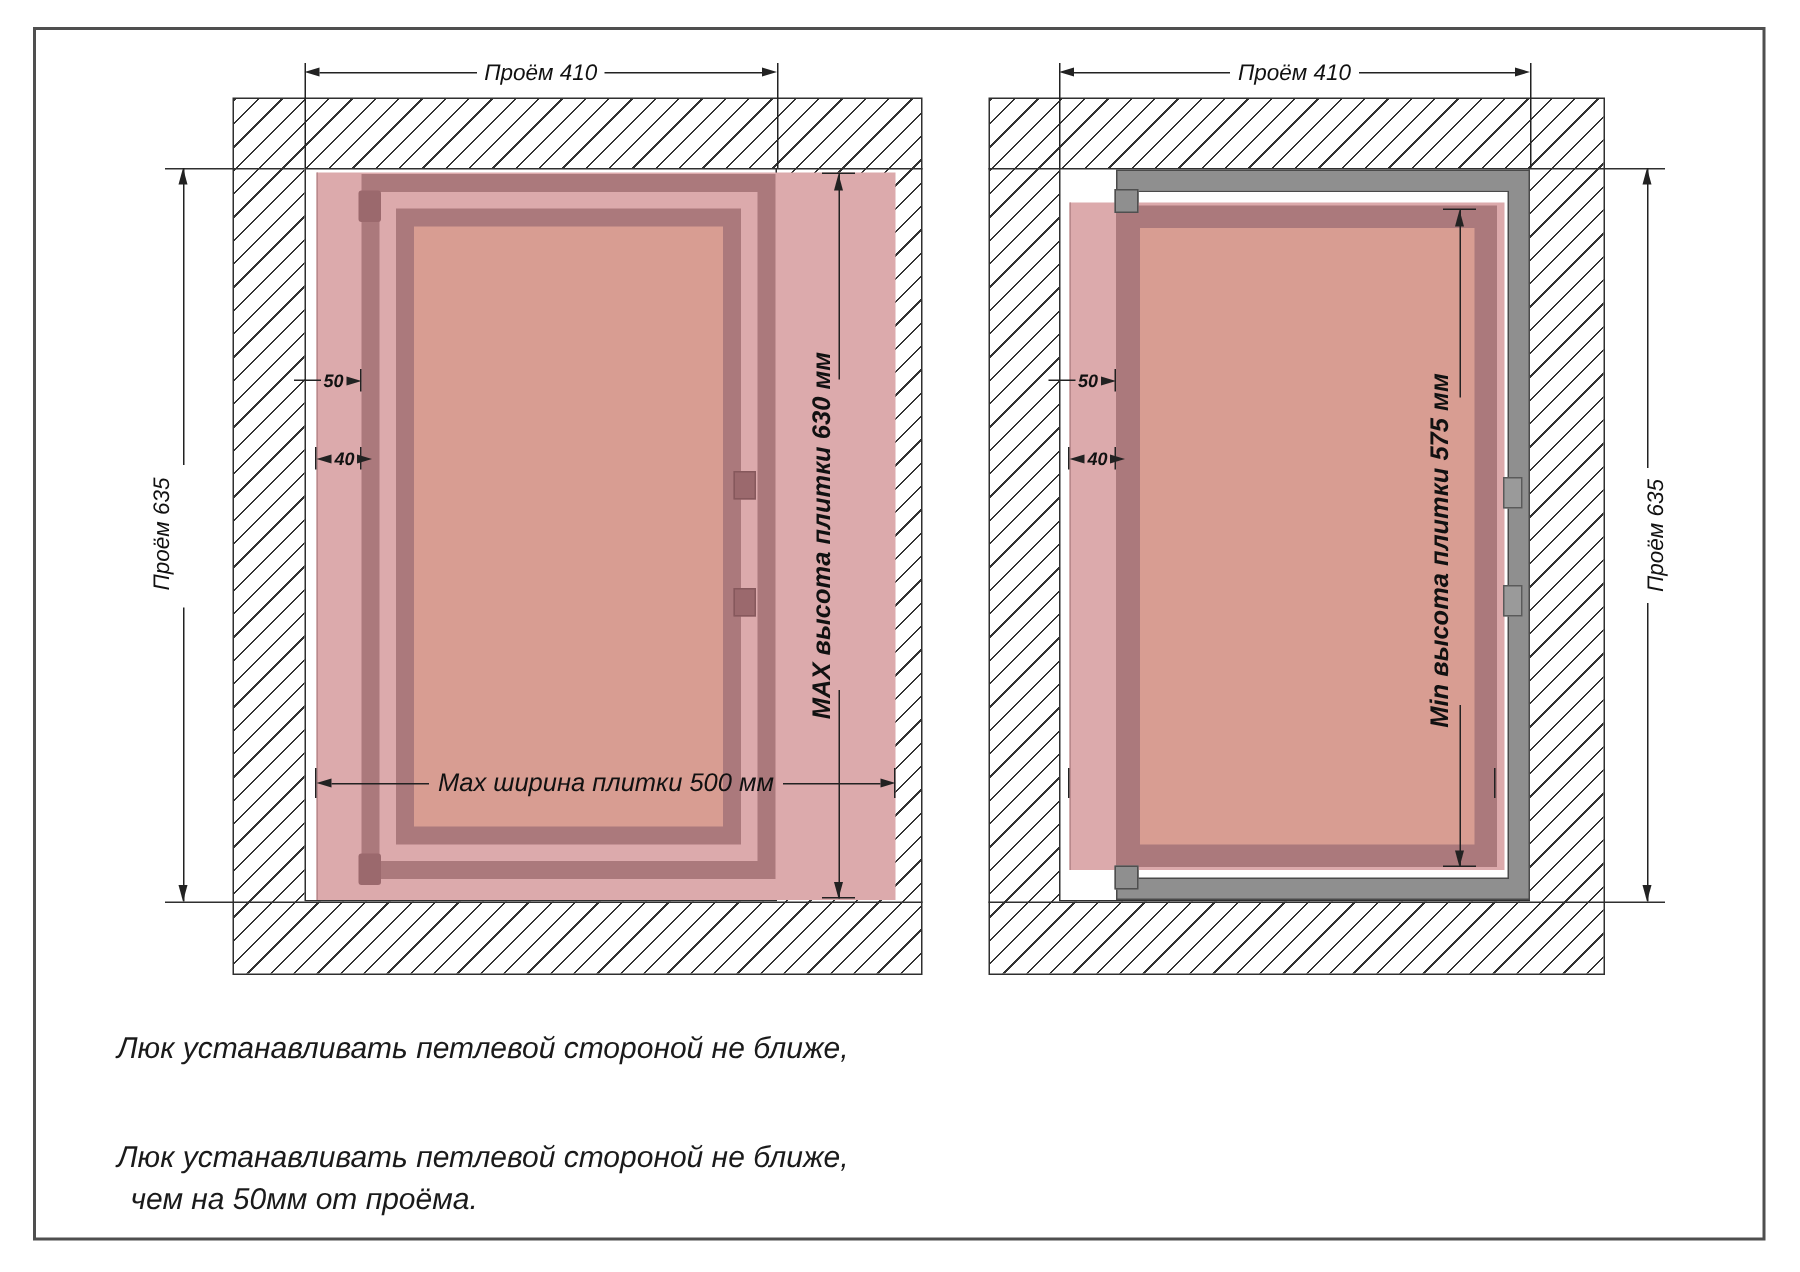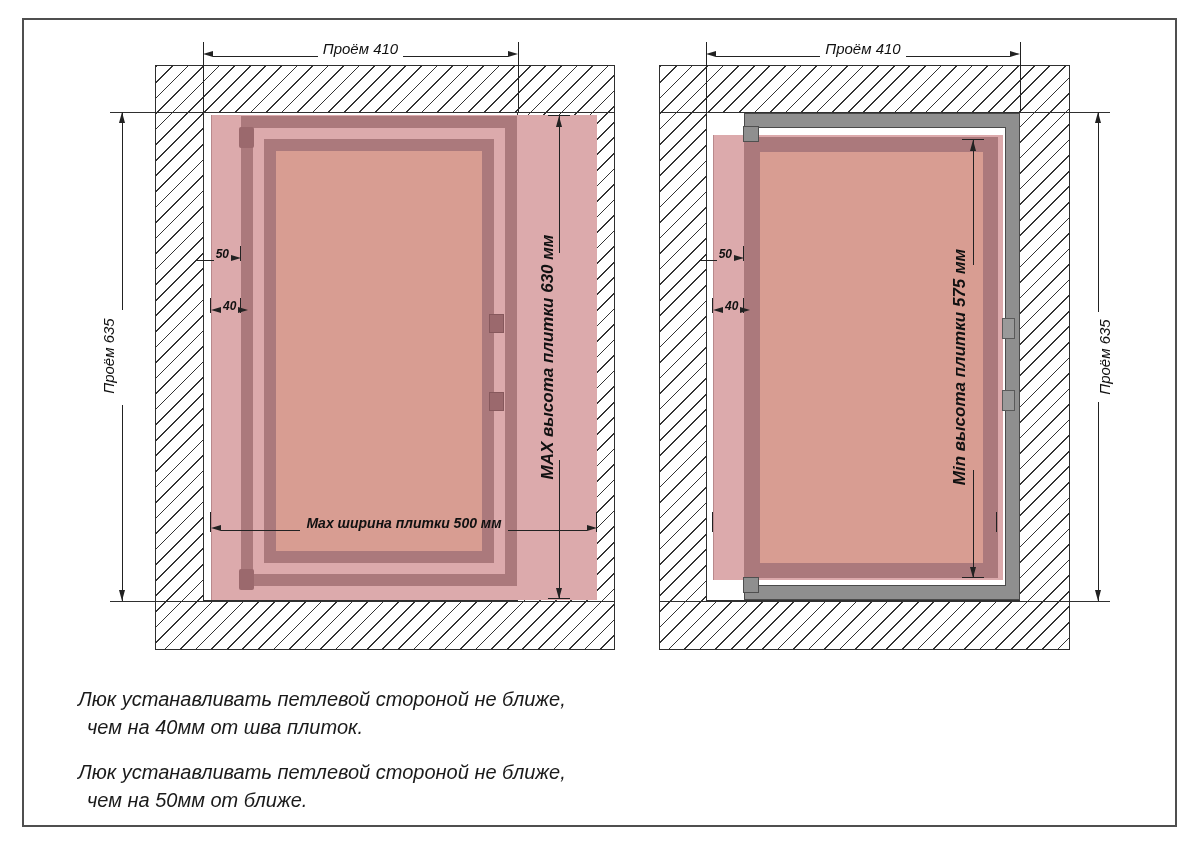--- a/index.html
+++ b/index.html
@@ -19,29 +19,29 @@
   .salmon { background: #d89d92; }
   .gframe-outer { background: #8f8f8f; border: 1px solid #4a4a4a; }
   .gframe-inner { position: absolute; left: 13px; top: 13px; right: 13px; bottom: 13px; background: #fff; border: 1px solid #4a4a4a; }
   .hinge-m { background: #9b696d; border-radius: 2px; }
   .latch-m { background: #9b696d; border: 1px solid #86585c; }
   .hinge-g { background: #8f8f8f; border: 1px solid #4f4f4f; }
   .latch-g { background: #9a9a9a; border: 1px solid #5a5a5a; }
   .hline { background: #2f2f2f; height: 1px; }
   .vln { position: absolute; width: 1px; background: #222; }
   .tick { position: absolute; background: #222; }
-  .dimh { position: absolute; display: flex; align-items: flex-end; font-style: italic; color: #111; }
+  .dimh { position: absolute; display: flex; align-items: center; font-style: italic; color: #111; }
   .ln { flex: 1; height: 1px; background: #222; }
   .al { width: 0; height: 0; border-top: 3.5px solid transparent; border-bottom: 3.5px solid transparent; border-right: 10px solid #222; flex: none; }
   .ar { width: 0; height: 0; border-top: 3.5px solid transparent; border-bottom: 3.5px solid transparent; border-left: 10px solid #222; flex: none; }
   .au { position: absolute; width: 0; height: 0; border-left: 3.5px solid transparent; border-right: 3.5px solid transparent; border-bottom: 11px solid #222; }
   .ad { position: absolute; width: 0; height: 0; border-left: 3.5px solid transparent; border-right: 3.5px solid transparent; border-top: 11px solid #222; }
   .lbl { padding: 0 5px; font-size: 15px; white-space: nowrap; }
   .lbl-sm { padding: 0 2px; font-size: 12px; font-weight: bold; white-space: nowrap; }
-  .lbl-big { padding: 0 6px; font-size: 14px; font-weight: bold; white-space: nowrap; }
+  .lbl-big { padding: 0 6px; font-size: 17px; font-weight: normal; white-space: nowrap; }
   .vlbl { position: absolute; white-space: nowrap; font-style: italic; color: #111;
           transform: translate(-50%,-50%) rotate(-90deg); }
   .vlbl-n { font-size: 15px; }
   .vlbl-b { font-size: 17px; font-weight: bold; }
   .note { position: absolute; font-style: italic; font-size: 20px; color: #1a1a1a; white-space: nowrap; }
 </style>
 </head>
 <body>
 
 <div id="canvas">
@@ -171,17 +171,16 @@
 
   <div class="tick" style="left:962px; top:139px; width:22px; height:1px;"></div>
   <div class="tick" style="left:962px; top:577px; width:22px; height:1px;"></div>
   <div class="vln" style="left:973px; top:140px; height:125px;"></div>
   <div class="vln" style="left:973px; top:470px; height:108px;"></div>
   <div class="au" style="left:970px; top:140px;"></div>
   <div class="ad" style="left:970px; top:567px;"></div>
   <div class="vlbl vlbl-b" style="left:960px; top:367px;">Min высота плитки 575 мм</div>
 
   <div class="note" style="left:78px; top:688px;">Люк устанавливать петлевой стороной не ближе,</div>
-  <div class="note" style="left:87px; top:716px;">чем на 40мм от шва плиток.</div>
   <div class="note" style="left:78px; top:761px;">Люк устанавливать петлевой стороной не ближе,</div>
-  <div class="note" style="left:87px; top:789px;">чем на 50мм от ближе.</div>
+  <div class="note" style="left:87px; top:789px;">чем на 50мм от проёма.</div>
 
 </div>
 
 </body></html>

